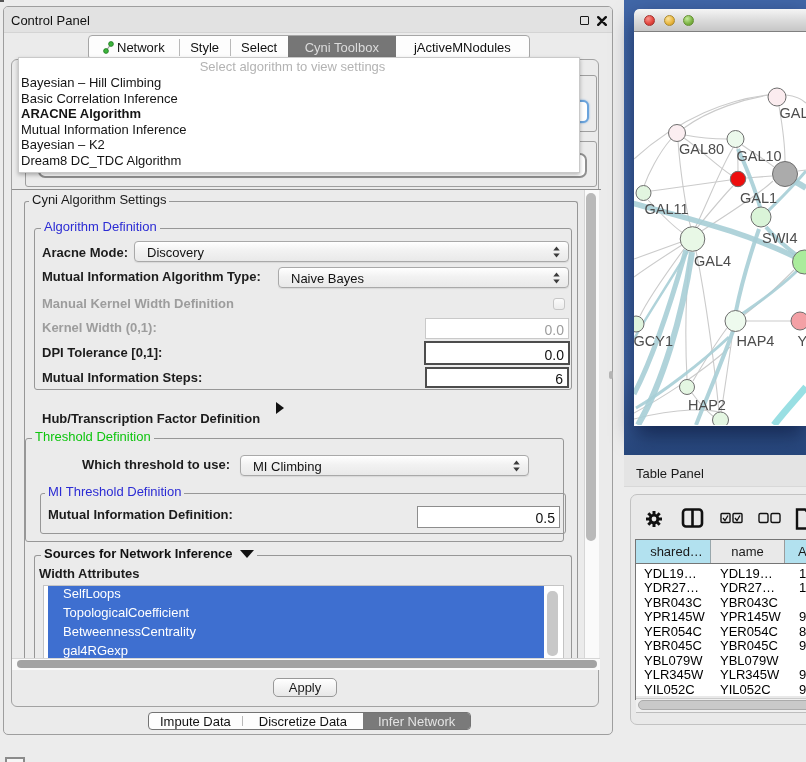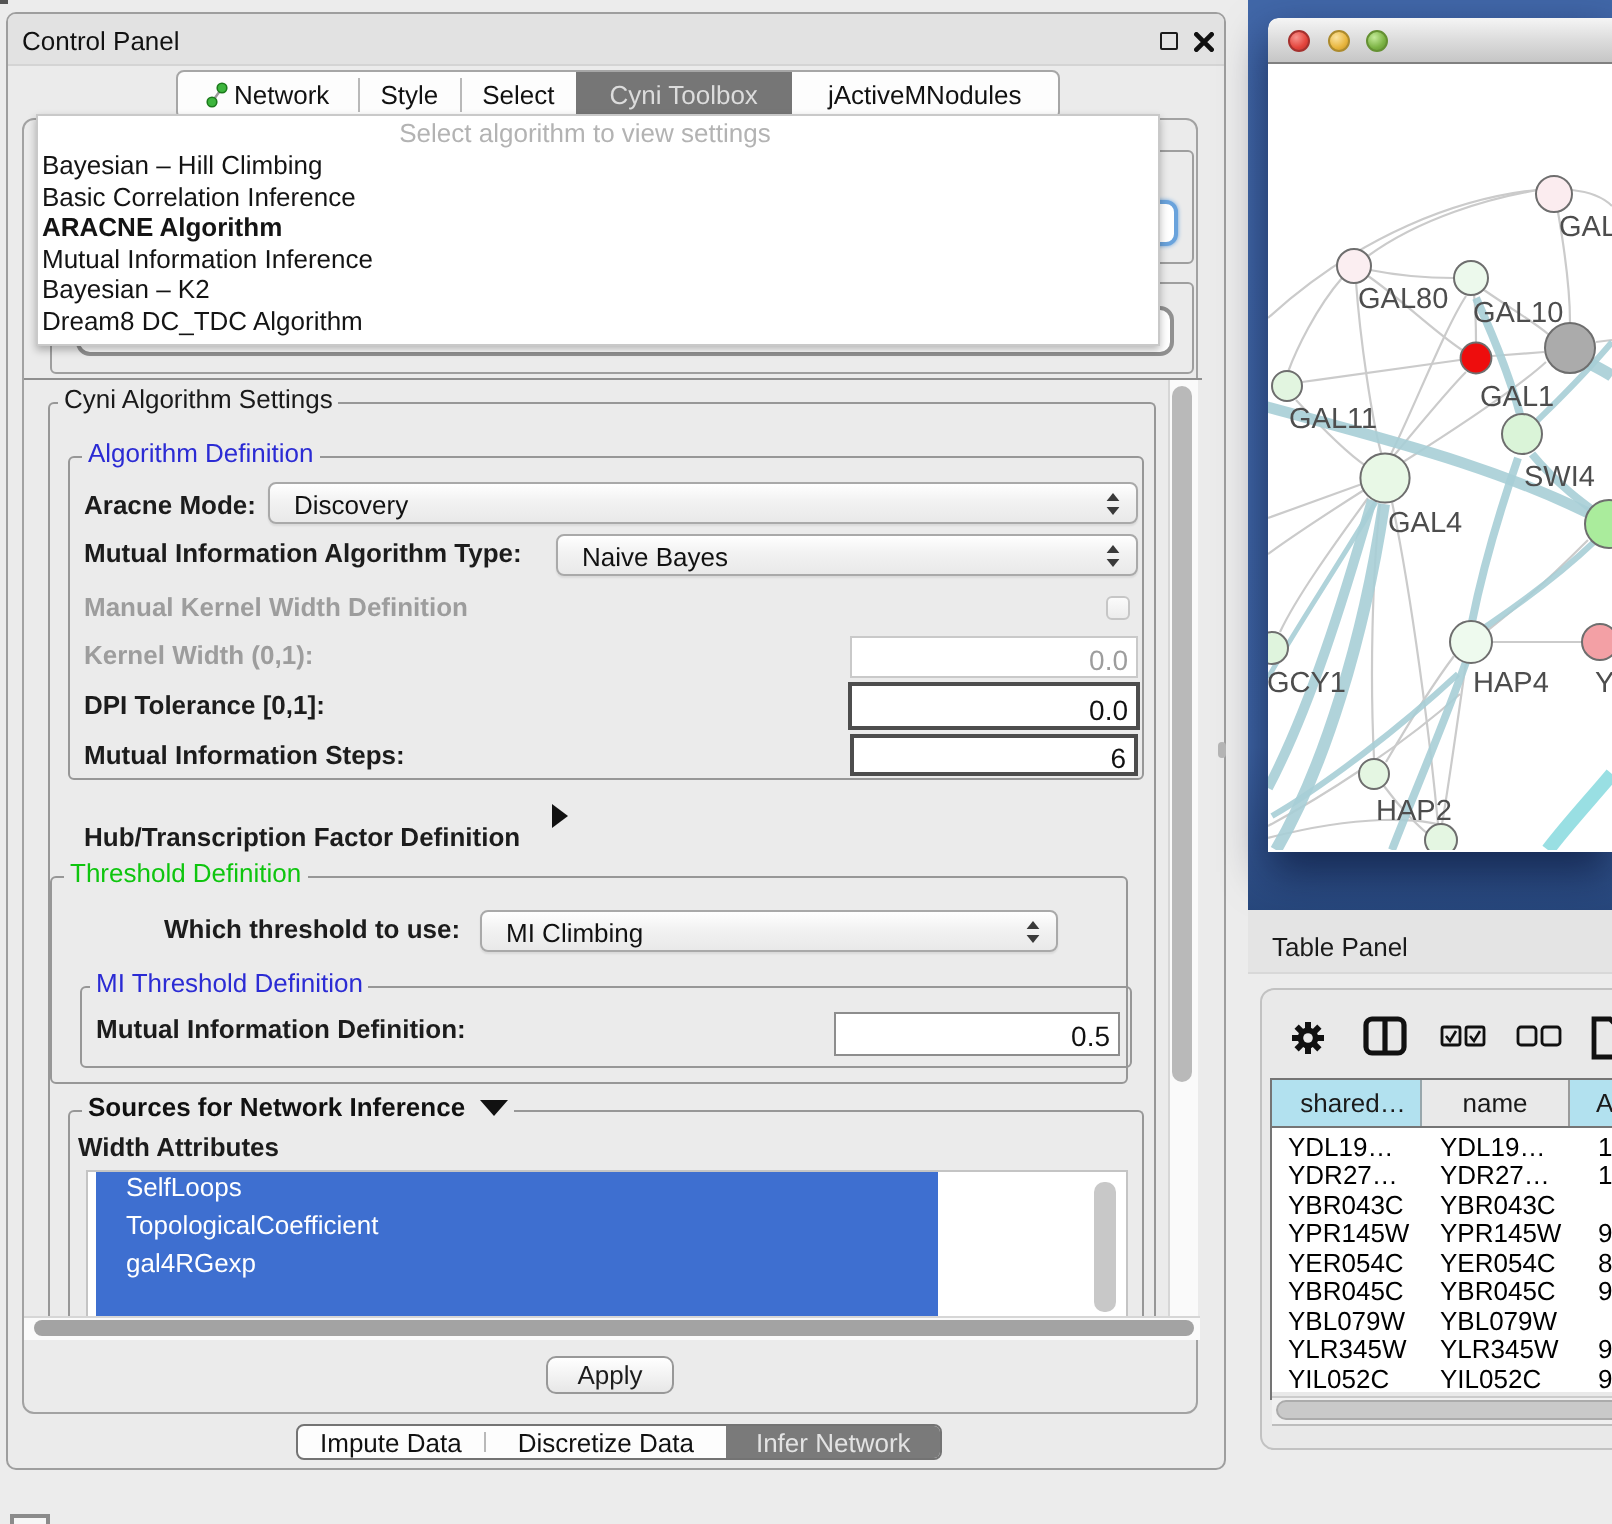--- a/index.html
+++ b/index.html
@@ -112,23 +112,24 @@
         <span style="top:3px;">0.5</span>
       </div>
 
   <div class="group" style="left:30px; top:548px; width:538px; height:108px; border-bottom:none;">
     <div class="glabel b13" style="left:6px; color:#111;">Sources for Network Inference
       <span style="display:inline-block; width:0; height:0; border-top:8px solid #111; border-left:7px solid transparent; border-right:7px solid transparent; margin-left:4px;"></span>
     </div>
   </div>
   <div class="abs b13" style="left:35px; top:559px;">Width Attributes</div>
   <div class="abs" style="left:39px; top:578px; width:521px; height:74px; background:#ffffff; border:1px solid #c4c4c4; overflow:hidden;">
-    <div class="abs" style="left:4px; top:0px; width:421px; height:78px; background:#3e6fd0; color:#fff; font-size:13px;">
+    <div class="abs" style="left:4px; top:0px; width:496px; height:78px; background:#3e6fd0; color:#fff; font-size:13px;">
       <div style="height:19px; padding:0 0 0 15px;">SelfLoops</div>
       <div style="height:19px; padding:0 0 0 15px;">TopologicalCoefficient</div>
+      <div style="height:19px; padding:0 0 0 15px;">BetweennessCentrality</div>
       <div style="height:19px; padding:0 0 0 15px;">gal4RGexp</div>
     </div>
     <div class="abs" style="left:503px; top:5px; width:11px; height:65px; background:#c8c8c8; border-radius:5px;"></div>
   </div>
 
   <div class="abs" style="left:580px; top:183px; width:15px; height:468px; background:#fafafa; border-left:1px solid #d6d6d6;"></div>
   <div class="abs" style="left:582px; top:186px; width:10px; height:348px; background:#b9b9b9; border-radius:5px;"></div>
 
   <div class="abs" style="left:8px; top:651px; width:588px; height:12px; background:#fafafa; border-top:1px solid #d6d6d6;"></div>
   <div class="abs" style="left:13px; top:653px; width:580px; height:8px; background:#a3a3a3; border-radius:4px;"></div>

